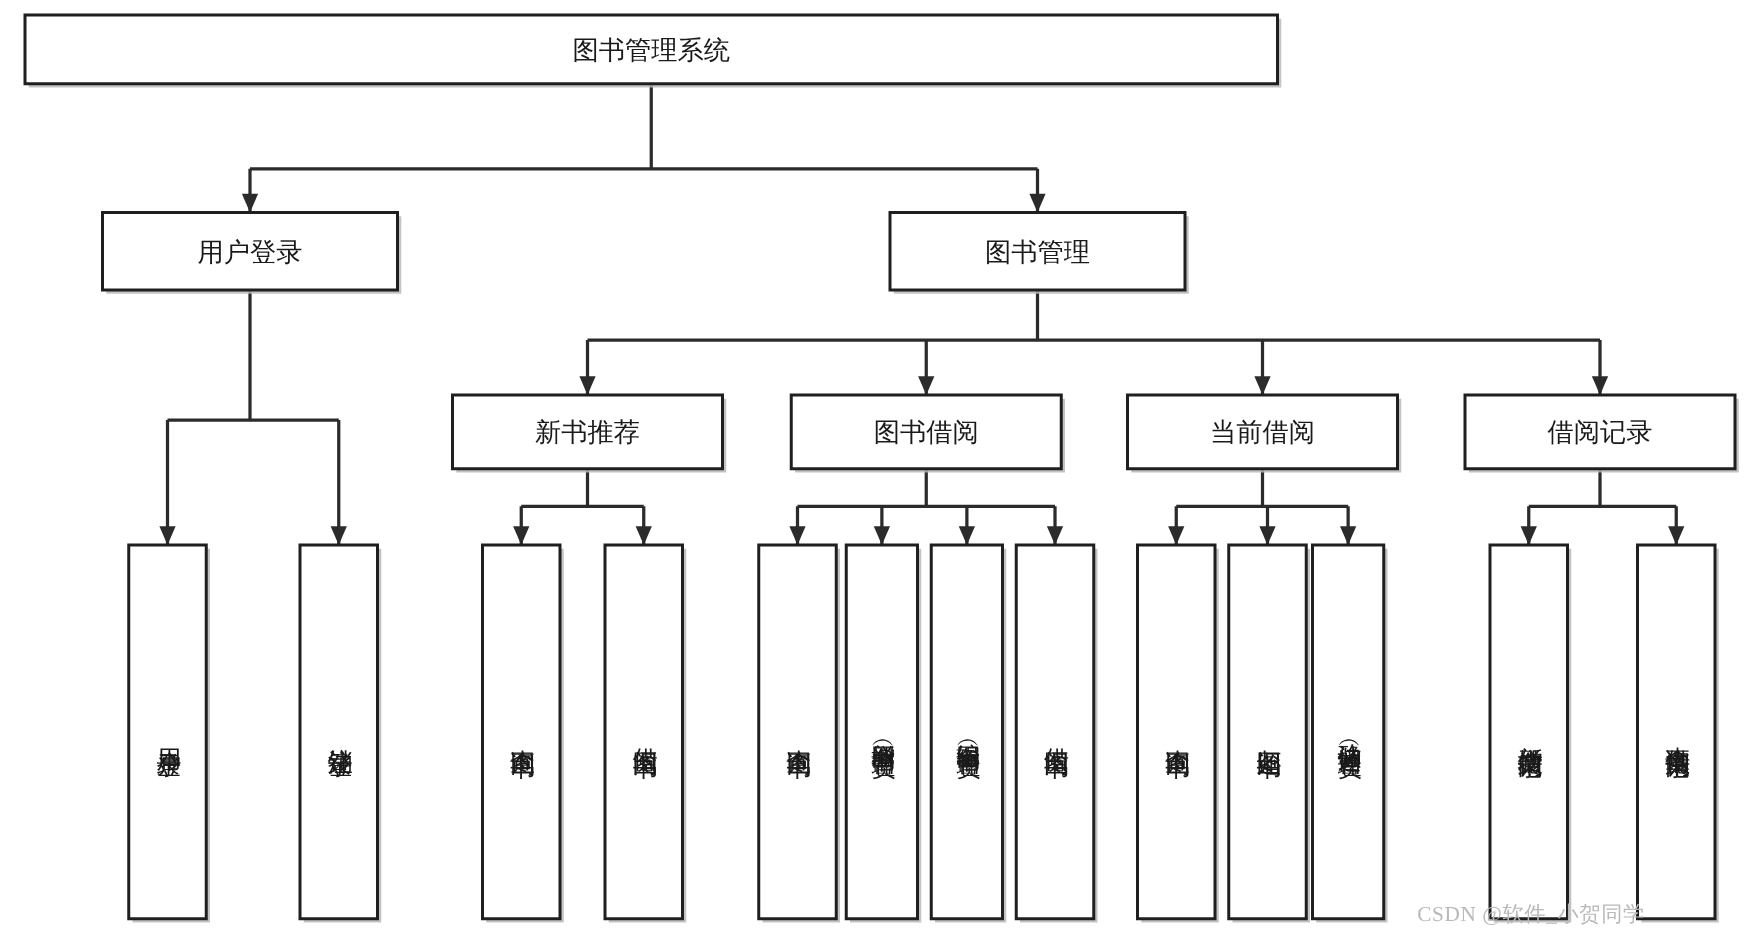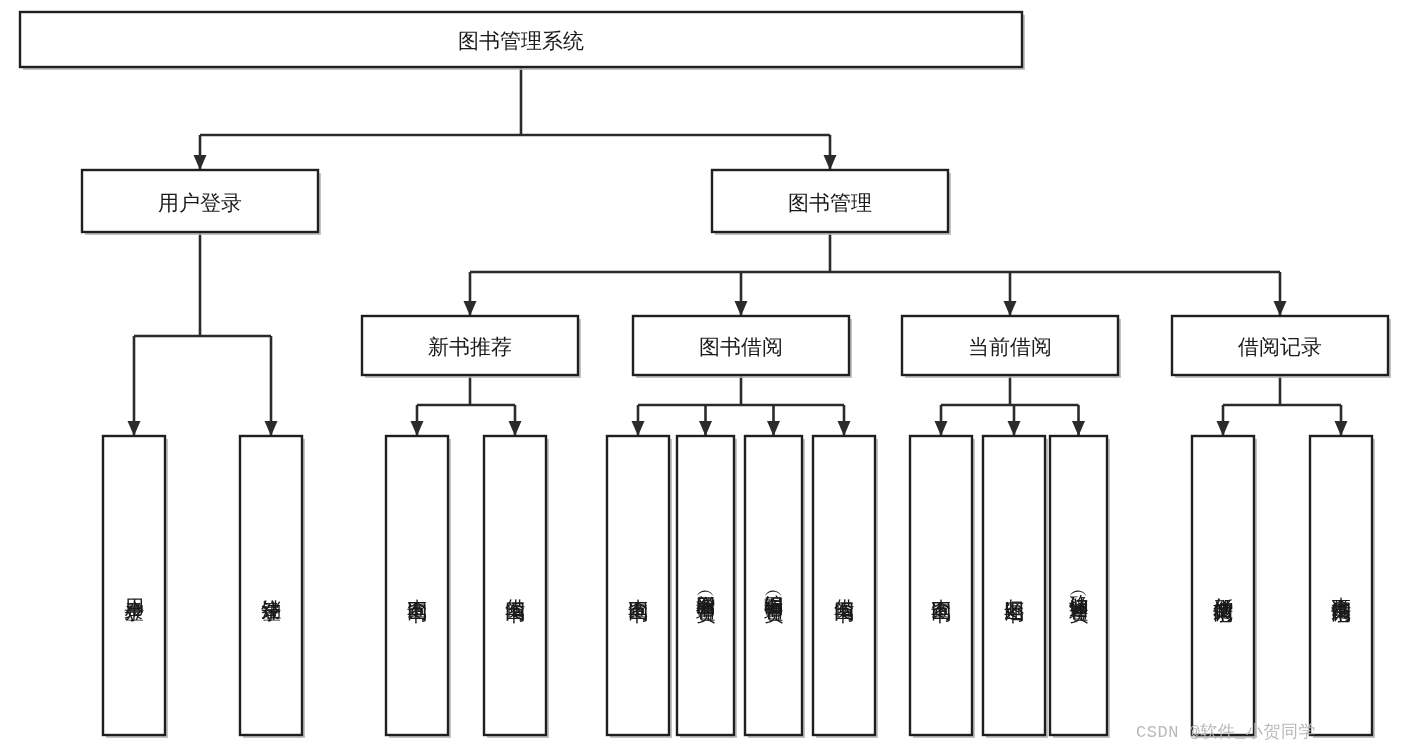--- a/index.html
+++ b/index.html
@@ -50,21 +50,21 @@
     font-family: "Liberation Sans", "DejaVu Sans", sans-serif;
     font-size: 21px;
     fill: #1a1a1a;
     text-anchor: middle;
     dominant-baseline: central;
   }
   .watermark-text {
     position: absolute;
     right: 8px;
     bottom: 4px;
-    font-family: Liberation Mono, monospace;
+    font-family: Liberation Serif, serif;
     font-size: 17px;
     color: #b9b9b9;
     white-space: nowrap;
     letter-spacing: 0.5px;
     pointer-events: none;
     user-select: none;
   }
   .vlabel {
     position: absolute;
     writing-mode: vertical-rl;

